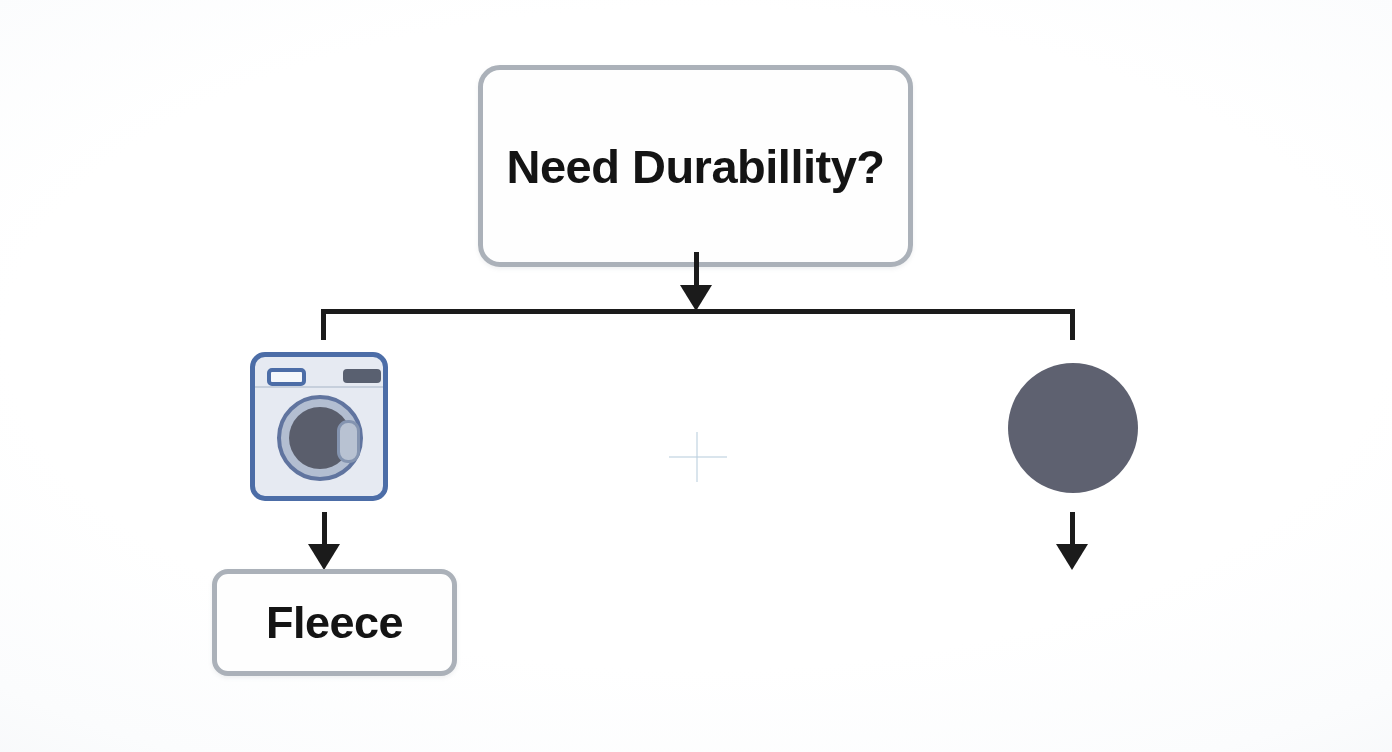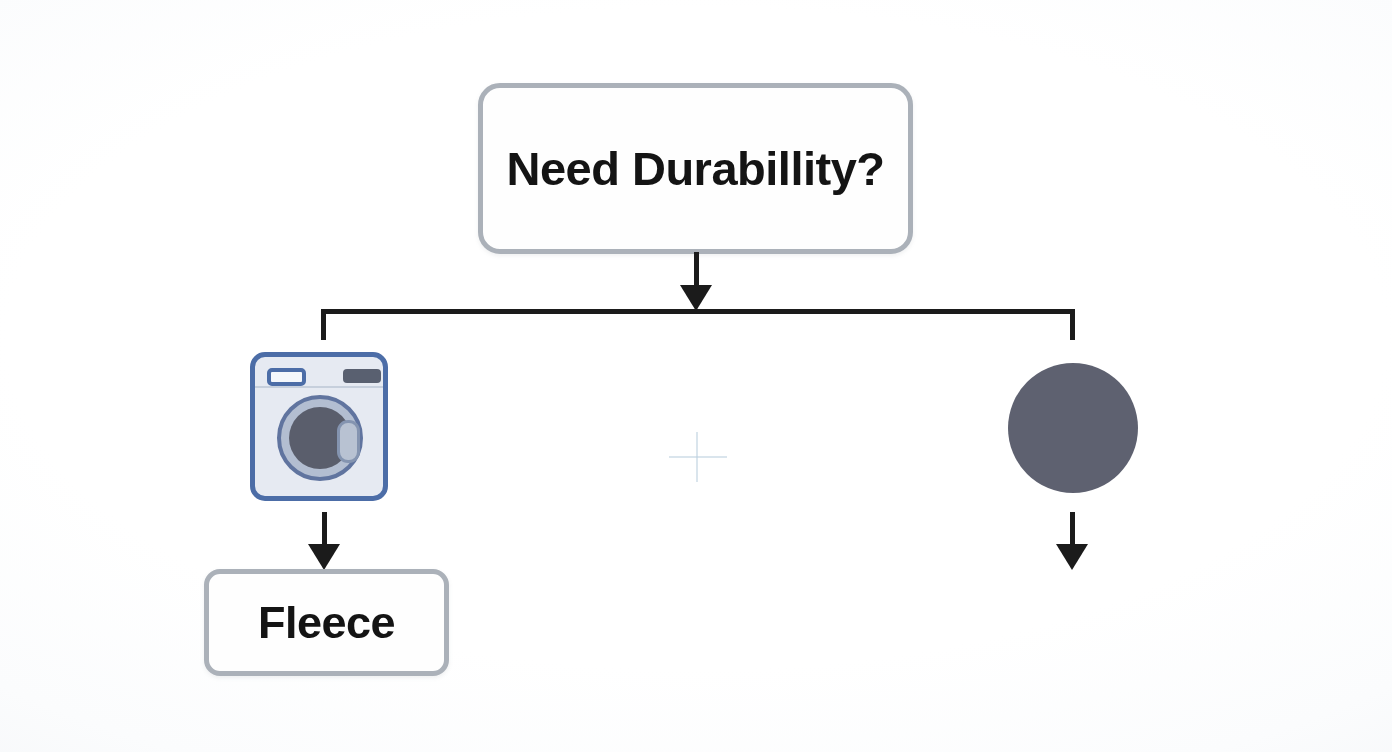--- a/index.html
+++ b/index.html
@@ -27,27 +27,27 @@
     justify-content: center;
     box-shadow: 0 2px 4px rgba(120,130,140,0.12);
   }
   .node-label {
     color: var(--c-text, #141414);
     font-weight: 700;
     letter-spacing: -0.5px;
     white-space: nowrap;
   }
   .node.root {
-    left: 478px; top: 83px;
-    width: 435px; height: 171px;
+    left: 478px; top: 65px;
+    width: 435px; height: 202px;
     border-radius: 22px;
   }
   .node.root .node-label { font-size: 47px; }
   .node.result { border-radius: 16px; }
-  .node.fleece { left: 204px; top: 569px; width: 245px; height: 107px; }
+  .node.fleece { left: 212px; top: 569px; width: 245px; height: 107px; }
   .node.plush  { left: 953px; top: 569px; width: 242px; height: 107px; }
   .node.result .node-label { font-size: 45px; }
 
   
   .line {
     position: absolute;
     background: var(--c-line, #1b1b1b);
   }
   .stem-root   { left: 694px; top: 252px; width: 5px;   height: 35px; }
   .hline       { left: 321px; top: 309px; width: 754px; height: 5px;  }

